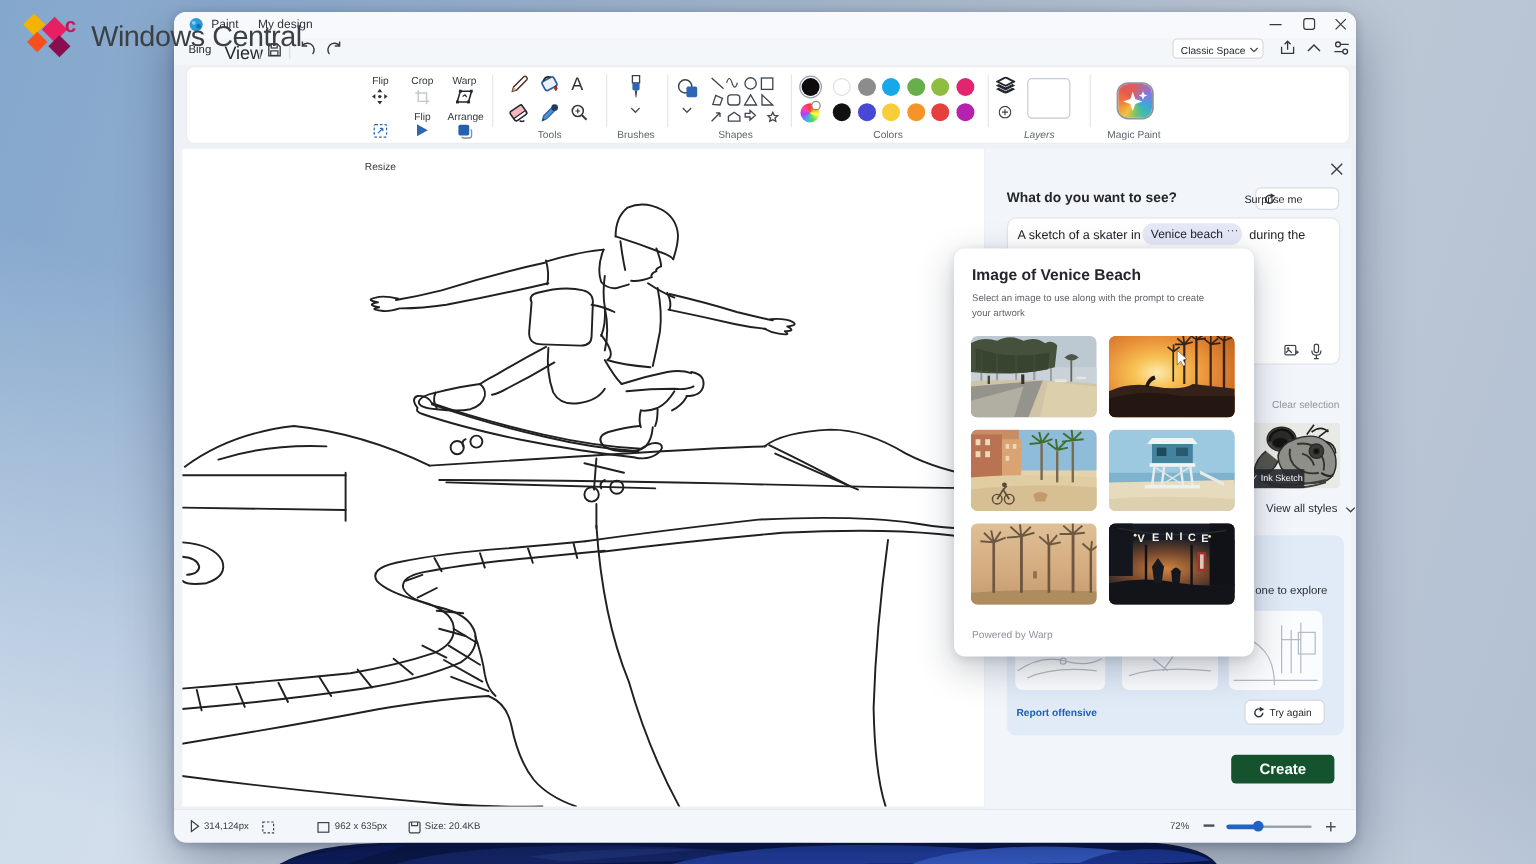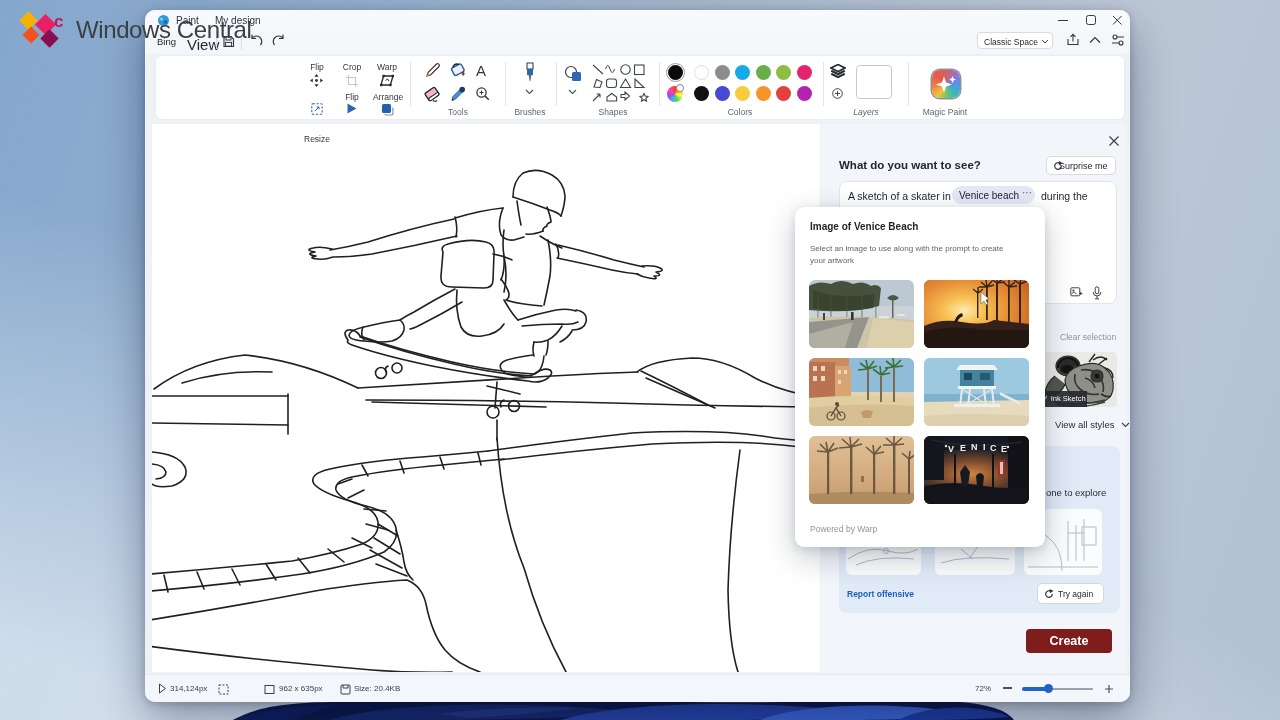--- a/index.html
+++ b/index.html
@@ -353,21 +353,21 @@
 
 <svg class="abs" style="left:1108px;top:135px" width="12" height="12" viewBox="0 0 12 12">
     <path d="M1.5,1.5 L10.5,10.5 M10.5,1.5 L1.5,10.5" stroke="#3c4148" stroke-width="1.2"></path>
   </svg>
 <div class="abs" style="left:839px;top:159px;font-size:11.5px;font-weight:700;color:#23262b;">What do you want to see?</div>
 <div class="abs" style="left:1046px;top:156px;width:70px;height:19px;background:#fff;border:1px solid #d8dbe0;border-radius:5px;"></div>
 <svg class="abs" style="left:1053px;top:161px" width="10" height="10" viewBox="0 0 10 10">
     <path d="M8.3,5 A3.3,3.3 0 1 1 6.5,2.1" fill="none" stroke="#33383e" stroke-width="1.2"></path>
     <path d="M5.8,0 L9.6,2.1 L5.8,4.2 Z" fill="#33383e"></path>
   </svg>
-<div class="abs" style="left:1059px;top:161px;font-size:9px;color:#25292e;">Surprise me</div>
+<div class="abs" style="left:1037px;top:161px;font-size:9px;color:#25292e;">Surprise me</div>
 
 <div class="abs" style="left:839px;top:181px;width:278px;height:123px;background:#fff;border:1px solid #e2e5ea;border-radius:8px;"></div>
 <div class="abs" style="left:848px;top:190px;font-size:10.5px;color:#1e2126;">A sketch of a skater in</div>
 <div class="abs" style="left:952px;top:186px;width:83px;height:18px;background:#e5e8f7;border-radius:10px;"></div>
 <div class="abs" style="left:959px;top:190px;font-size:10px;color:#23262b;">Venice beach</div>
 <div class="abs" style="left:1022px;top:187px;font-size:10px;color:#555;">···</div>
 <div class="abs" style="left:1041px;top:190px;font-size:10.5px;color:#1e2126;">during the</div>
 <div class="abs" style="left:848px;top:212px;font-size:10.5px;color:#1e2126;">sunset</div>
 <svg class="abs" style="left:1070px;top:287px" width="13" height="12" viewBox="0 0 13 12">
     <rect x="0.8" y="0.8" width="9" height="8" rx="1" fill="none" stroke="#3c4148" stroke-width="1"></rect>
@@ -439,21 +439,21 @@
     </svg>
 </div>
 <div class="abs" style="left:847px;top:589px;font-size:8.5px;color:#1b5fba;font-weight:600;">Report offensive</div>
 <div class="abs" style="left:1037px;top:583px;width:67px;height:21px;background:#fff;border:1px solid #d4d7dc;border-radius:5px;"></div>
 <svg class="abs" style="left:1044px;top:589px" width="10" height="10" viewBox="0 0 10 10">
     <path d="M8.3,5 A3.3,3.3 0 1 1 6.5,2.1" fill="none" stroke="#33383e" stroke-width="1.2"></path>
     <path d="M5.8,0 L9.6,2.1 L5.8,4.2 Z" fill="#33383e"></path>
   </svg>
 <div class="abs" style="left:1058px;top:589px;font-size:8.5px;color:#25292e;">Try again</div>
 
-<div class="abs" style="left:1026px;top:629px;width:86px;height:24px;background:#7f1d1d;border-radius:4px;color:#fff;font-size:12.5px;font-weight:700;text-align:center;line-height:24px;">Create</div>
+<div class="abs" style="left:1026px;top:629px;width:86px;height:24px;background:#14532d;border-radius:4px;color:#fff;font-size:12.5px;font-weight:700;text-align:center;line-height:24px;">Create</div>
 
 <svg class="abs" style="left:158px;top:683px" width="9" height="11" viewBox="0 0 9 11">
     <path d="M1.5,1 L7.5,5.5 L1.5,10 Z" fill="none" stroke="#3c4148" stroke-width="1"></path>
   </svg>
 <div class="abs mini" style="left:170px;top:684px;">314,124px</div>
 <svg class="abs" style="left:218px;top:684px" width="11" height="11" viewBox="0 0 11 11">
     <rect x="1" y="1" width="9" height="9" fill="none" stroke="#3c4148" stroke-width="1" stroke-dasharray="2 1.5"></rect>
   </svg>
 <svg class="abs" style="left:264px;top:684px" width="11" height="11" viewBox="0 0 11 11">
     <rect x="1" y="1.5" width="9" height="8" fill="none" stroke="#3c4148" stroke-width="1"></rect>
@@ -467,21 +467,21 @@
 <div class="abs mini" style="left:975px;top:684px;">72%</div>
 <div class="abs" style="left:1003px;top:687px;width:9px;height:1.5px;background:#4a5058;"></div>
 <div class="abs" style="left:1022px;top:688px;width:71px;height:2px;background:#9aa1a9;border-radius:1px;"></div>
 <div class="abs" style="left:1022px;top:687.2px;width:27px;height:3.5px;background:#2063c2;border-radius:2px;"></div>
 <div class="abs" style="left:1044px;top:684px;width:9px;height:9px;border-radius:50%;background:#2063c2;"></div>
 <svg class="abs" style="left:1104px;top:684px" width="10" height="10" viewBox="0 0 10 10">
     <path d="M5,1 V9 M1,5 H9" stroke="#4a5058" stroke-width="1.2"></path>
   </svg>
 
 <div class="abs" style="left:795px;top:207px;width:250px;height:340px;background:#fff;border-radius:9px;box-shadow:0 10px 30px rgba(20,30,50,.25),0 2px 8px rgba(20,30,50,.12);"></div>
-<div class="abs" style="left:810px;top:221px;font-size:10px;font-weight:700;color:#23262b;">Image of Venice Beach</div>
+<div class="abs" style="left:810px;top:221px;font-size:13px;font-weight:700;color:#23262b;">Image of Venice Beach</div>
 <div class="abs" style="left:810px;top:243px;font-size:8px;color:#5f646b;line-height:11.5px;">Select an image to use along with the prompt to create<br>your artwork</div>
 <div id="ph1" class="abs" style="left:809px;top:280px;width:105px;height:68px;border-radius:6px;overflow:hidden;">
 <svg width="105" height="68" viewBox="0 0 105 68">
  <rect width="105" height="68" fill="#bdc9d2"></rect>
  <rect y="26" width="105" height="16" fill="#c8d2d8"></rect>
  <path d="M0,6 Q10,0 22,4 Q32,-2 44,4 Q54,0 62,6 Q68,3 72,8 L70,26 Q40,34 0,30 Z" fill="#45503d"></path>
  <path d="M4,10 Q30,20 66,14 L64,28 Q34,34 4,28 Z" fill="#37422f" opacity="0.9"></path>
  <g fill="#55504466">
         <rect x="8" y="14" width="1.6" height="24"></rect>
         <rect x="21" y="12" width="1.8" height="27"></rect>

